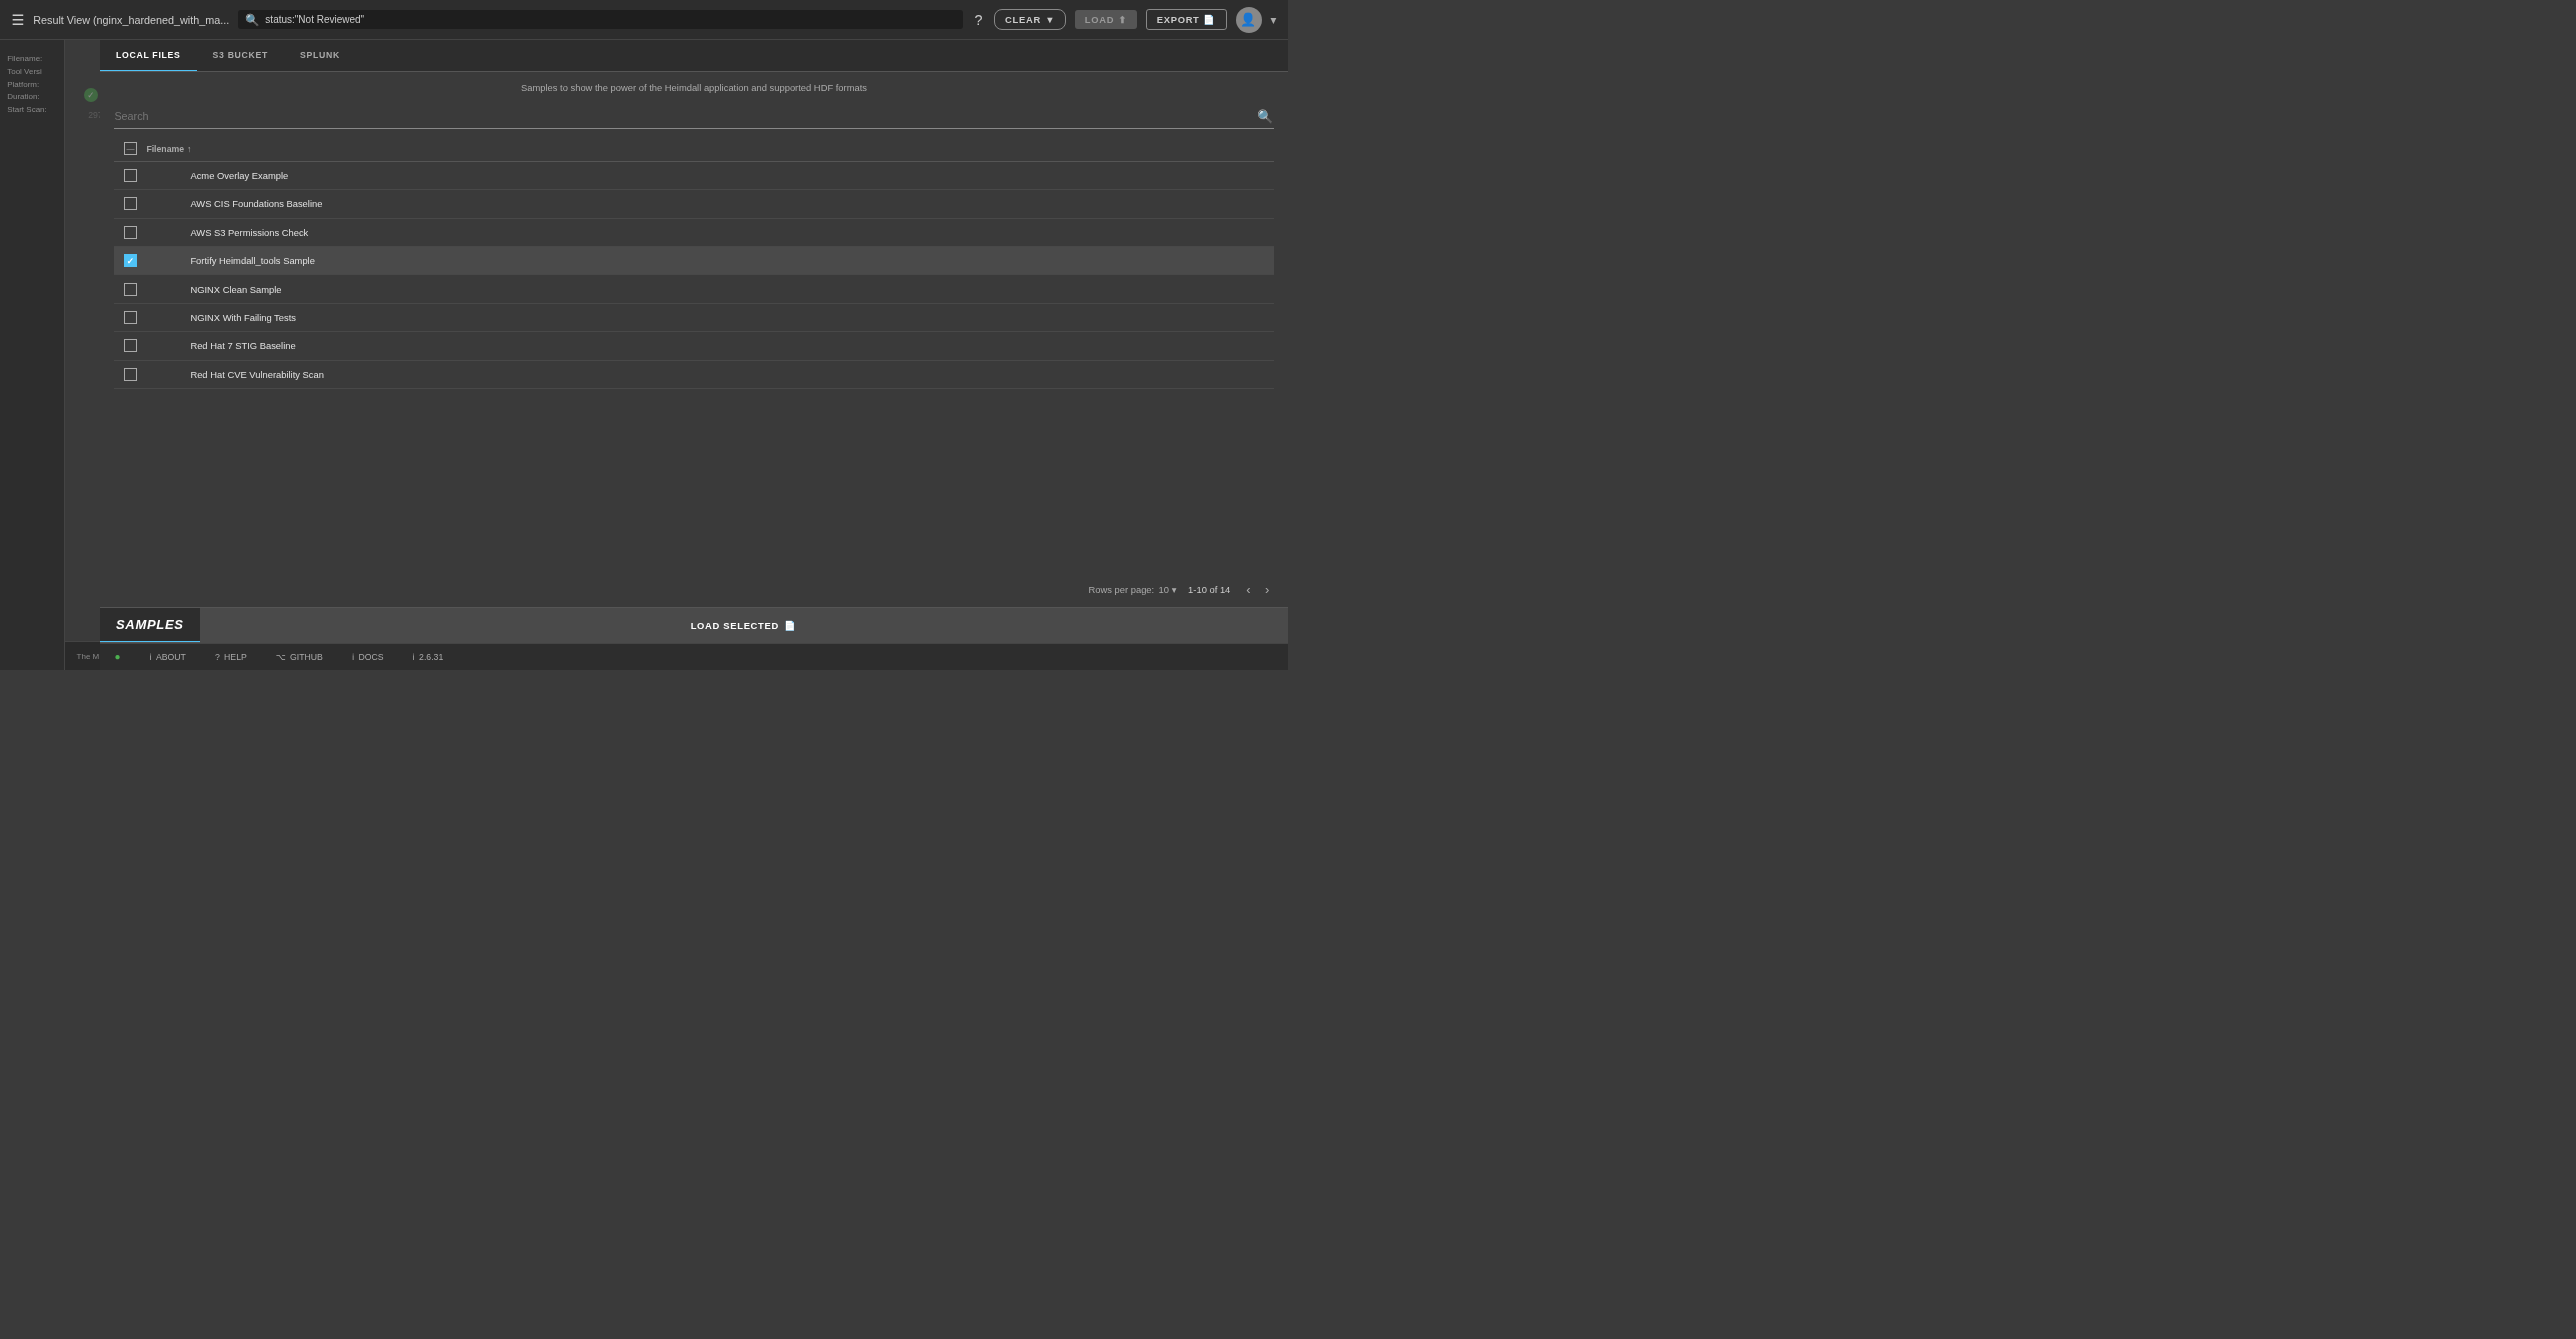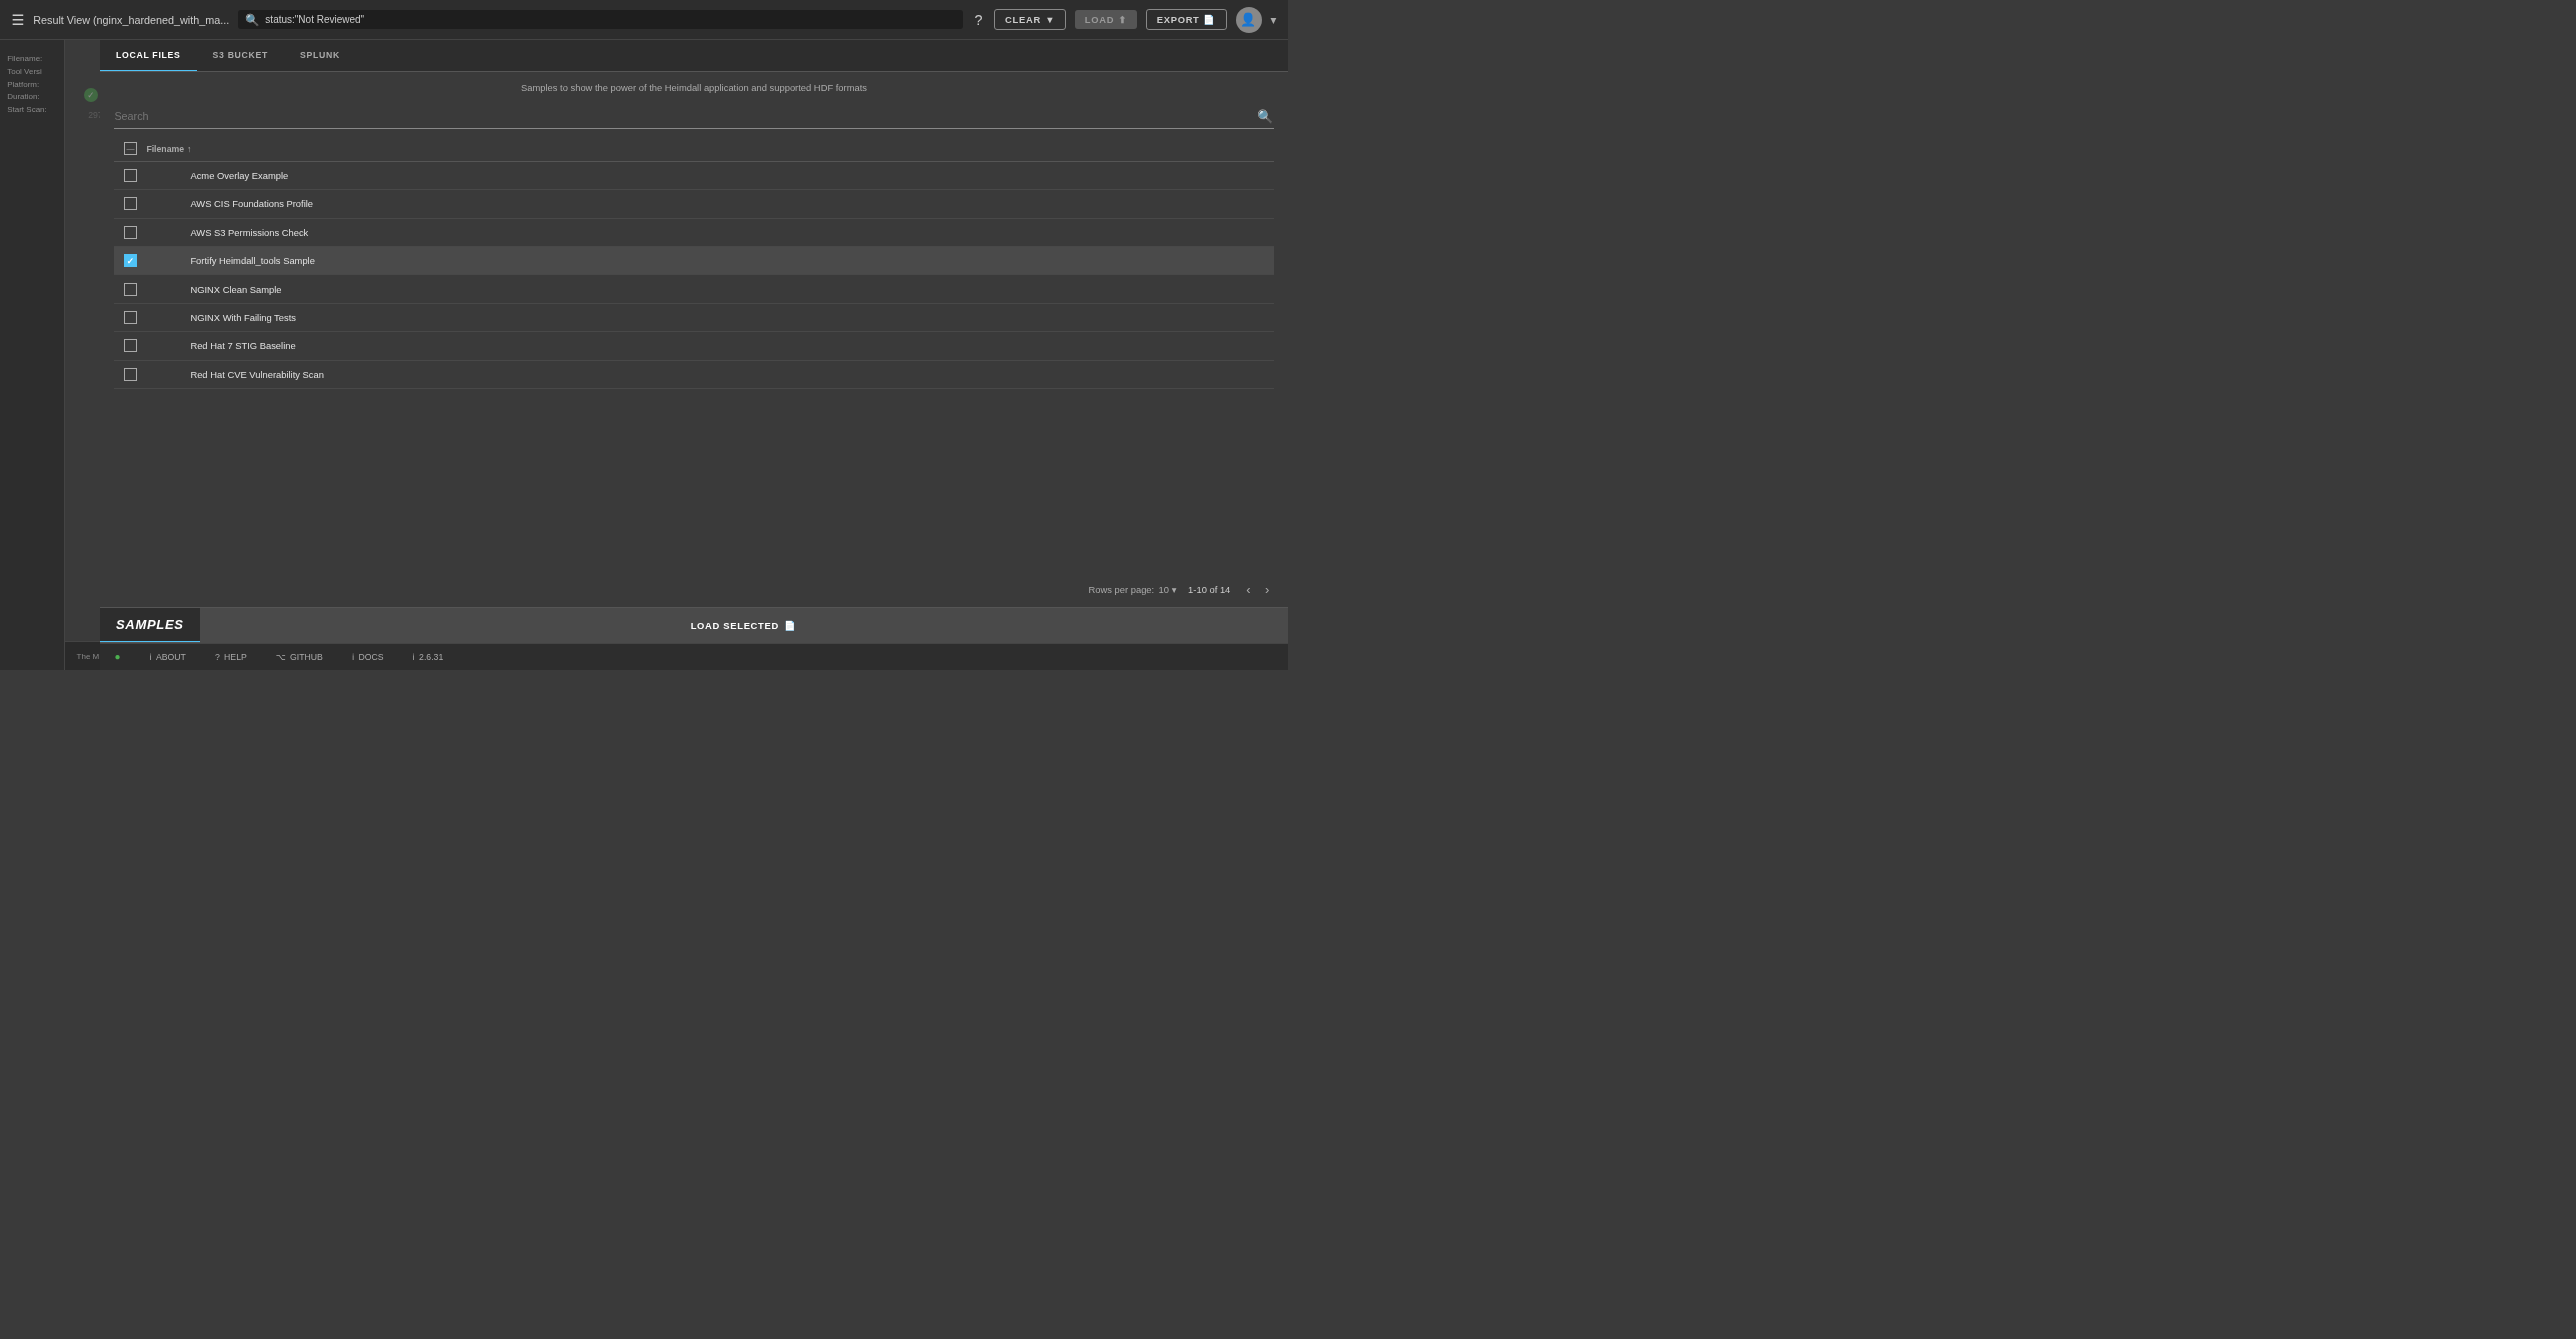--- a/index.html
+++ b/index.html
@@ -59,21 +59,21 @@
       font-size: 14.4px;
       cursor: pointer;
       padding: 2.9px;
     }
     .topbar-clear-btn {
       display: flex;
       align-items: center;
       gap: 4.3px;
       background: transparent;
       border: 0.7px solid #888;
-      border-radius: 3px;
+      border-radius: 8px;
       color: #ccc;
       font-size: 9.4px;
       font-weight: bold;
       padding: 3.6px 10px;
       cursor: pointer;
       letter-spacing: 0.7px;
     }
     .topbar-load-btn {
       display: flex;
       align-items: center;
@@ -537,21 +537,21 @@
           <div class="table-row">
             <div class="table-row-check">
               <div class="cb"></div>
             </div>
             <div class="table-row-name">Acme Overlay Example</div>
           </div>
           <div class="table-row">
             <div class="table-row-check">
               <div class="cb"></div>
             </div>
-            <div class="table-row-name">AWS CIS Foundations Profile</div>
+            <div class="table-row-name">AWS CIS Foundations Baseline</div>
           </div>
           <div class="table-row">
             <div class="table-row-check">
               <div class="cb"></div>
             </div>
             <div class="table-row-name">AWS S3 Permissions Check</div>
           </div>
           <div class="table-row checked-row">
             <div class="table-row-check">
               <div class="cb checked"></div>

